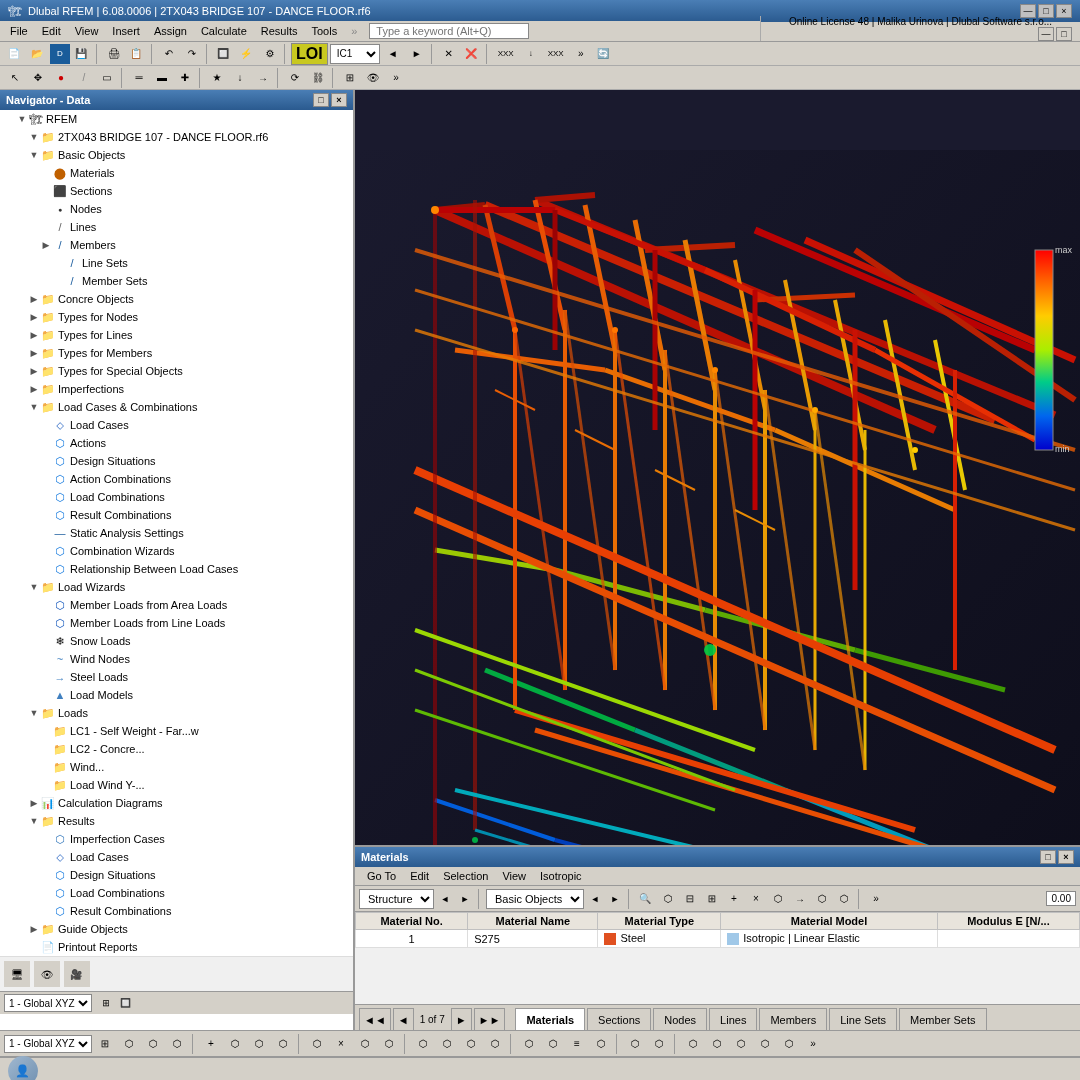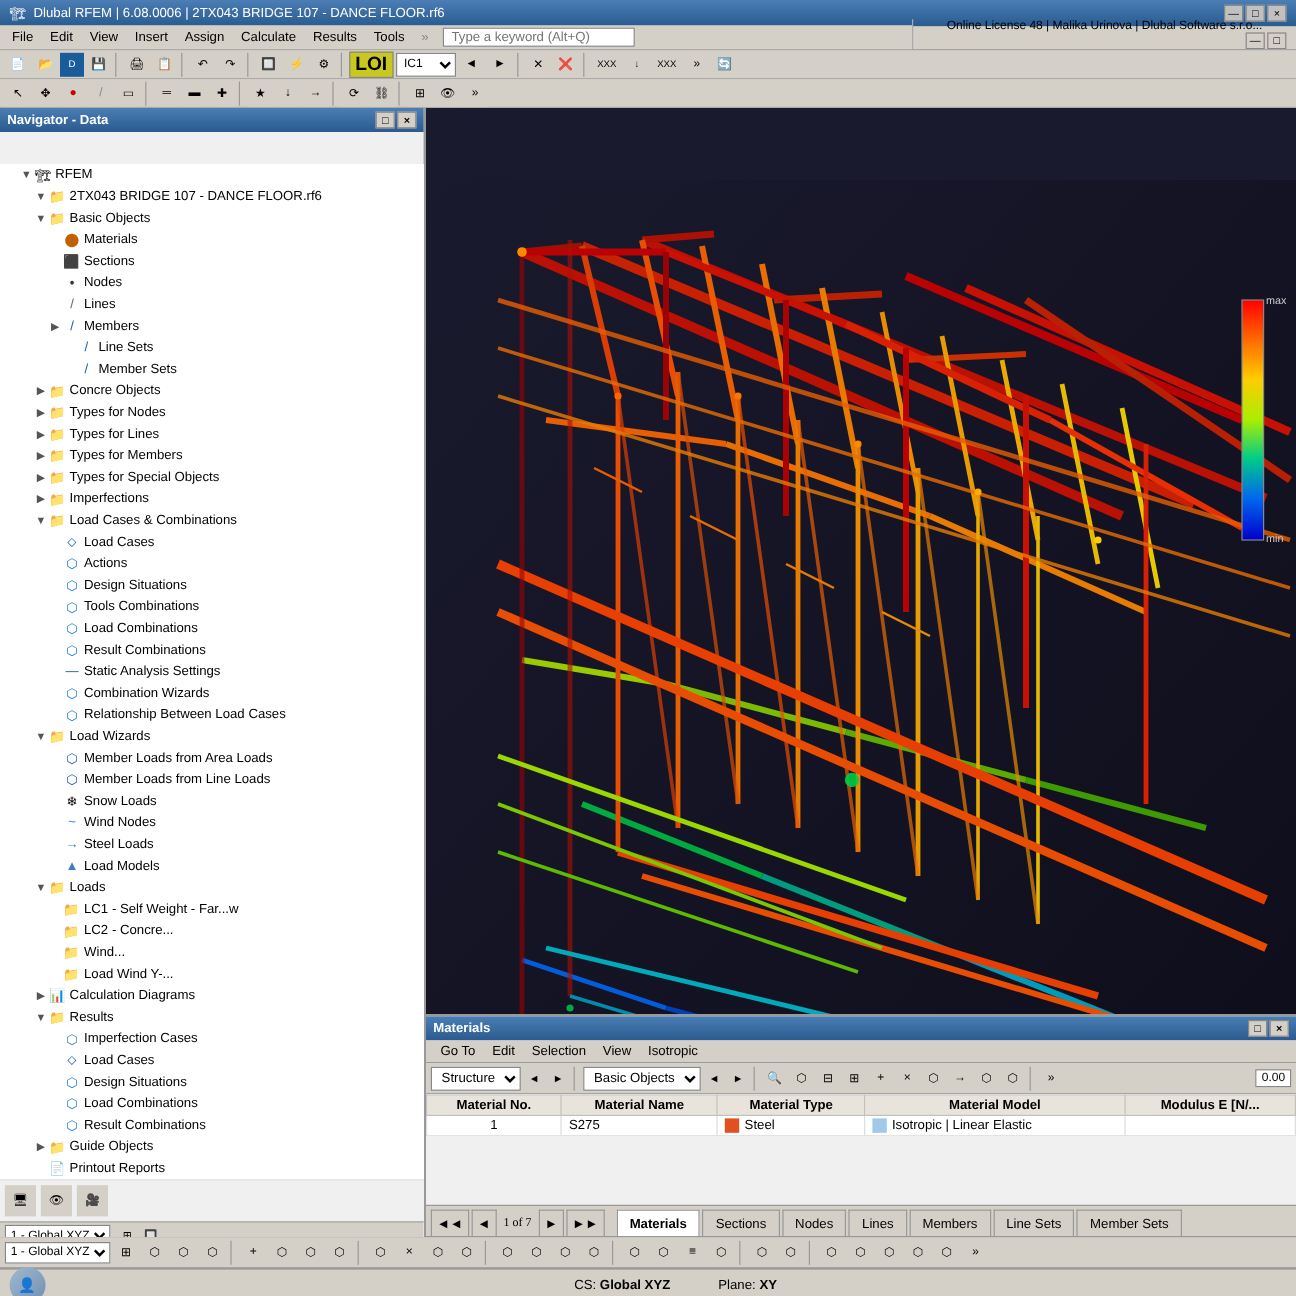--- a/index.html
+++ b/index.html
@@ -93,21 +93,20 @@
     }
 
     
     .navigator {
       width: 355px;
       background: #f0f0f0;
       border-right: 2px solid #999;
       display: flex;
       flex-direction: column;
       flex-shrink: 0;
-      gap: 27px;
     }
     .nav-title-bar {
       background: linear-gradient(to bottom, #4a7eb5, #2a5a8f);
       color: white;
       padding: 3px 6px;
       font-size: 11px;
       font-weight: bold;
       display: flex;
       align-items: center;
       justify-content: space-between;
@@ -564,21 +563,21 @@
 
       <div class="tree-item indent3">
         <span class="tree-toggle" style="width:12px;"></span>
         <span class="tree-icon" style="color:#2080e0;">⬡</span>
         <span class="tree-label">Design Situations</span>
       </div>
 
       <div class="tree-item indent3">
         <span class="tree-toggle" style="width:12px;"></span>
         <span class="tree-icon" style="color:#2080e0;">⬡</span>
-        <span class="tree-label">Tools Combinations</span>
+        <span class="tree-label">Action Combinations</span>
       </div>
 
       <div class="tree-item indent3">
         <span class="tree-toggle" style="width:12px;"></span>
         <span class="tree-icon" style="color:#2080e0;">⬡</span>
         <span class="tree-label">Load Combinations</span>
       </div>
 
       <div class="tree-item indent3">
         <span class="tree-toggle" style="width:12px;"></span>
@@ -970,21 +969,21 @@
             </tr>
           </tbody>
         </table>
       </div>
 
       <div class="bottom-tabs">
 
         <div style="display:flex; align-items:center; gap:2px; margin-right:8px;">
           <div class="tab-btn" style="padding:2px 4px;">◄◄</div>
           <div class="tab-btn" style="padding:2px 4px;">◄</div>
-          <span style="font-size:10px; padding:0 4px;font-family:Liberation Serif, serif;">1 of 7</span>
+          <span style="font-size:10px; padding:0 4px;">1 of 7</span>
           <div class="tab-btn" style="padding:2px 4px;">►</div>
           <div class="tab-btn" style="padding:2px 4px;">►►</div>
         </div>
         <div class="tab-btn active">Materials</div>
         <div class="tab-btn">Sections</div>
         <div class="tab-btn">Nodes</div>
         <div class="tab-btn">Lines</div>
         <div class="tab-btn">Members</div>
         <div class="tab-btn">Line Sets</div>
         <div class="tab-btn">Member Sets</div>
@@ -1033,17 +1032,13 @@
     <div class="tb-btn">⬡</div>
     <div class="tb-btn">»</div>
   </div>
 </div>
 
 <div class="status-bar">
   <div class="status-item">
 
     <div style="width:30px; height:30px; background:linear-gradient(135deg, #a0b8d0, #7090b0); border-radius:50%; display:flex; align-items:center; justify-content:center; font-size:12px; overflow:hidden;">👤</div>
   </div>
-  <div style="flex:1; display:flex; align-items:center; justify-content:center; gap:40px;">
-    <span>CS: <strong>Global XYZ</strong></span>
-    <span>Plane: <strong>XY</strong></span>
-  </div>
 </div>
 
 </body></html>

